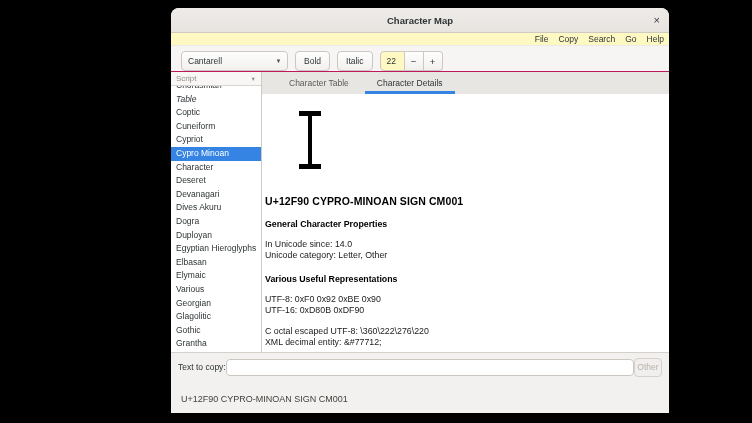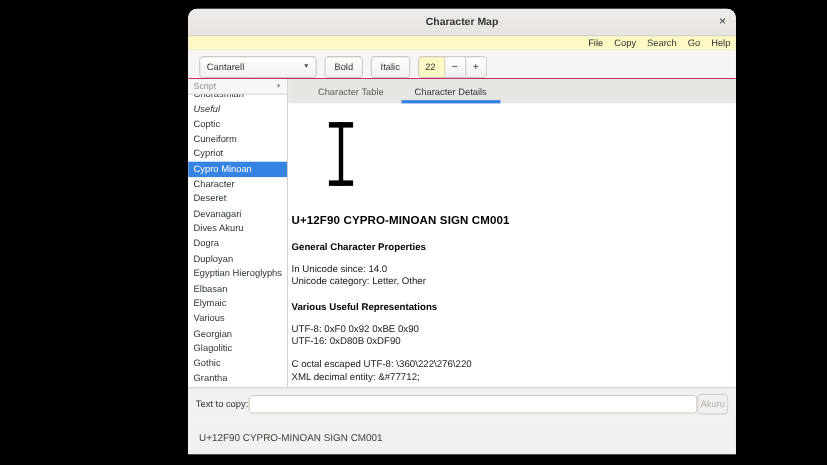--- a/index.html
+++ b/index.html
@@ -135,21 +135,21 @@
   <div class="content">
 
     <div class="sidebar">
       <div class="script-header">
         <span class="script-header-label">Script</span>
         <span class="sort-arrow">▼</span>
       </div>
       <div class="script-list">
         <div class="script-scroll" id="script-scroll">
             <div class="script-item">Chorasmian</div>
-            <div class="script-item italic">Useful</div>
+            <div class="script-item italic">Table</div>
             <div class="script-item">Coptic</div>
             <div class="script-item">Cuneiform</div>
             <div class="script-item">Cypriot</div>
             <div class="script-item selected">Cypro Minoan</div>
             <div class="script-item">Character</div>
             <div class="script-item">Deseret</div>
             <div class="script-item">Devanagari</div>
             <div class="script-item">Dives Akuru</div>
             <div class="script-item">Dogra</div>
             <div class="script-item">Duployan</div>
@@ -192,20 +192,20 @@
             </div>
           </div>
       </div>
     </div>
 
   </div>
 
   <div class="copybar">
     <span class="copy-label">Text to copy:</span>
     <input class="copy-input" value="" style="">
-    <div class="copy-btn">Akuru</div>
+    <div class="copy-btn">Other</div>
   </div>
 
   <div class="statusbar">
     <span class="status-text">U+12F90 CYPRO-MINOAN SIGN CM001</span>
   </div>
 
 </div>
 
 </body></html>

